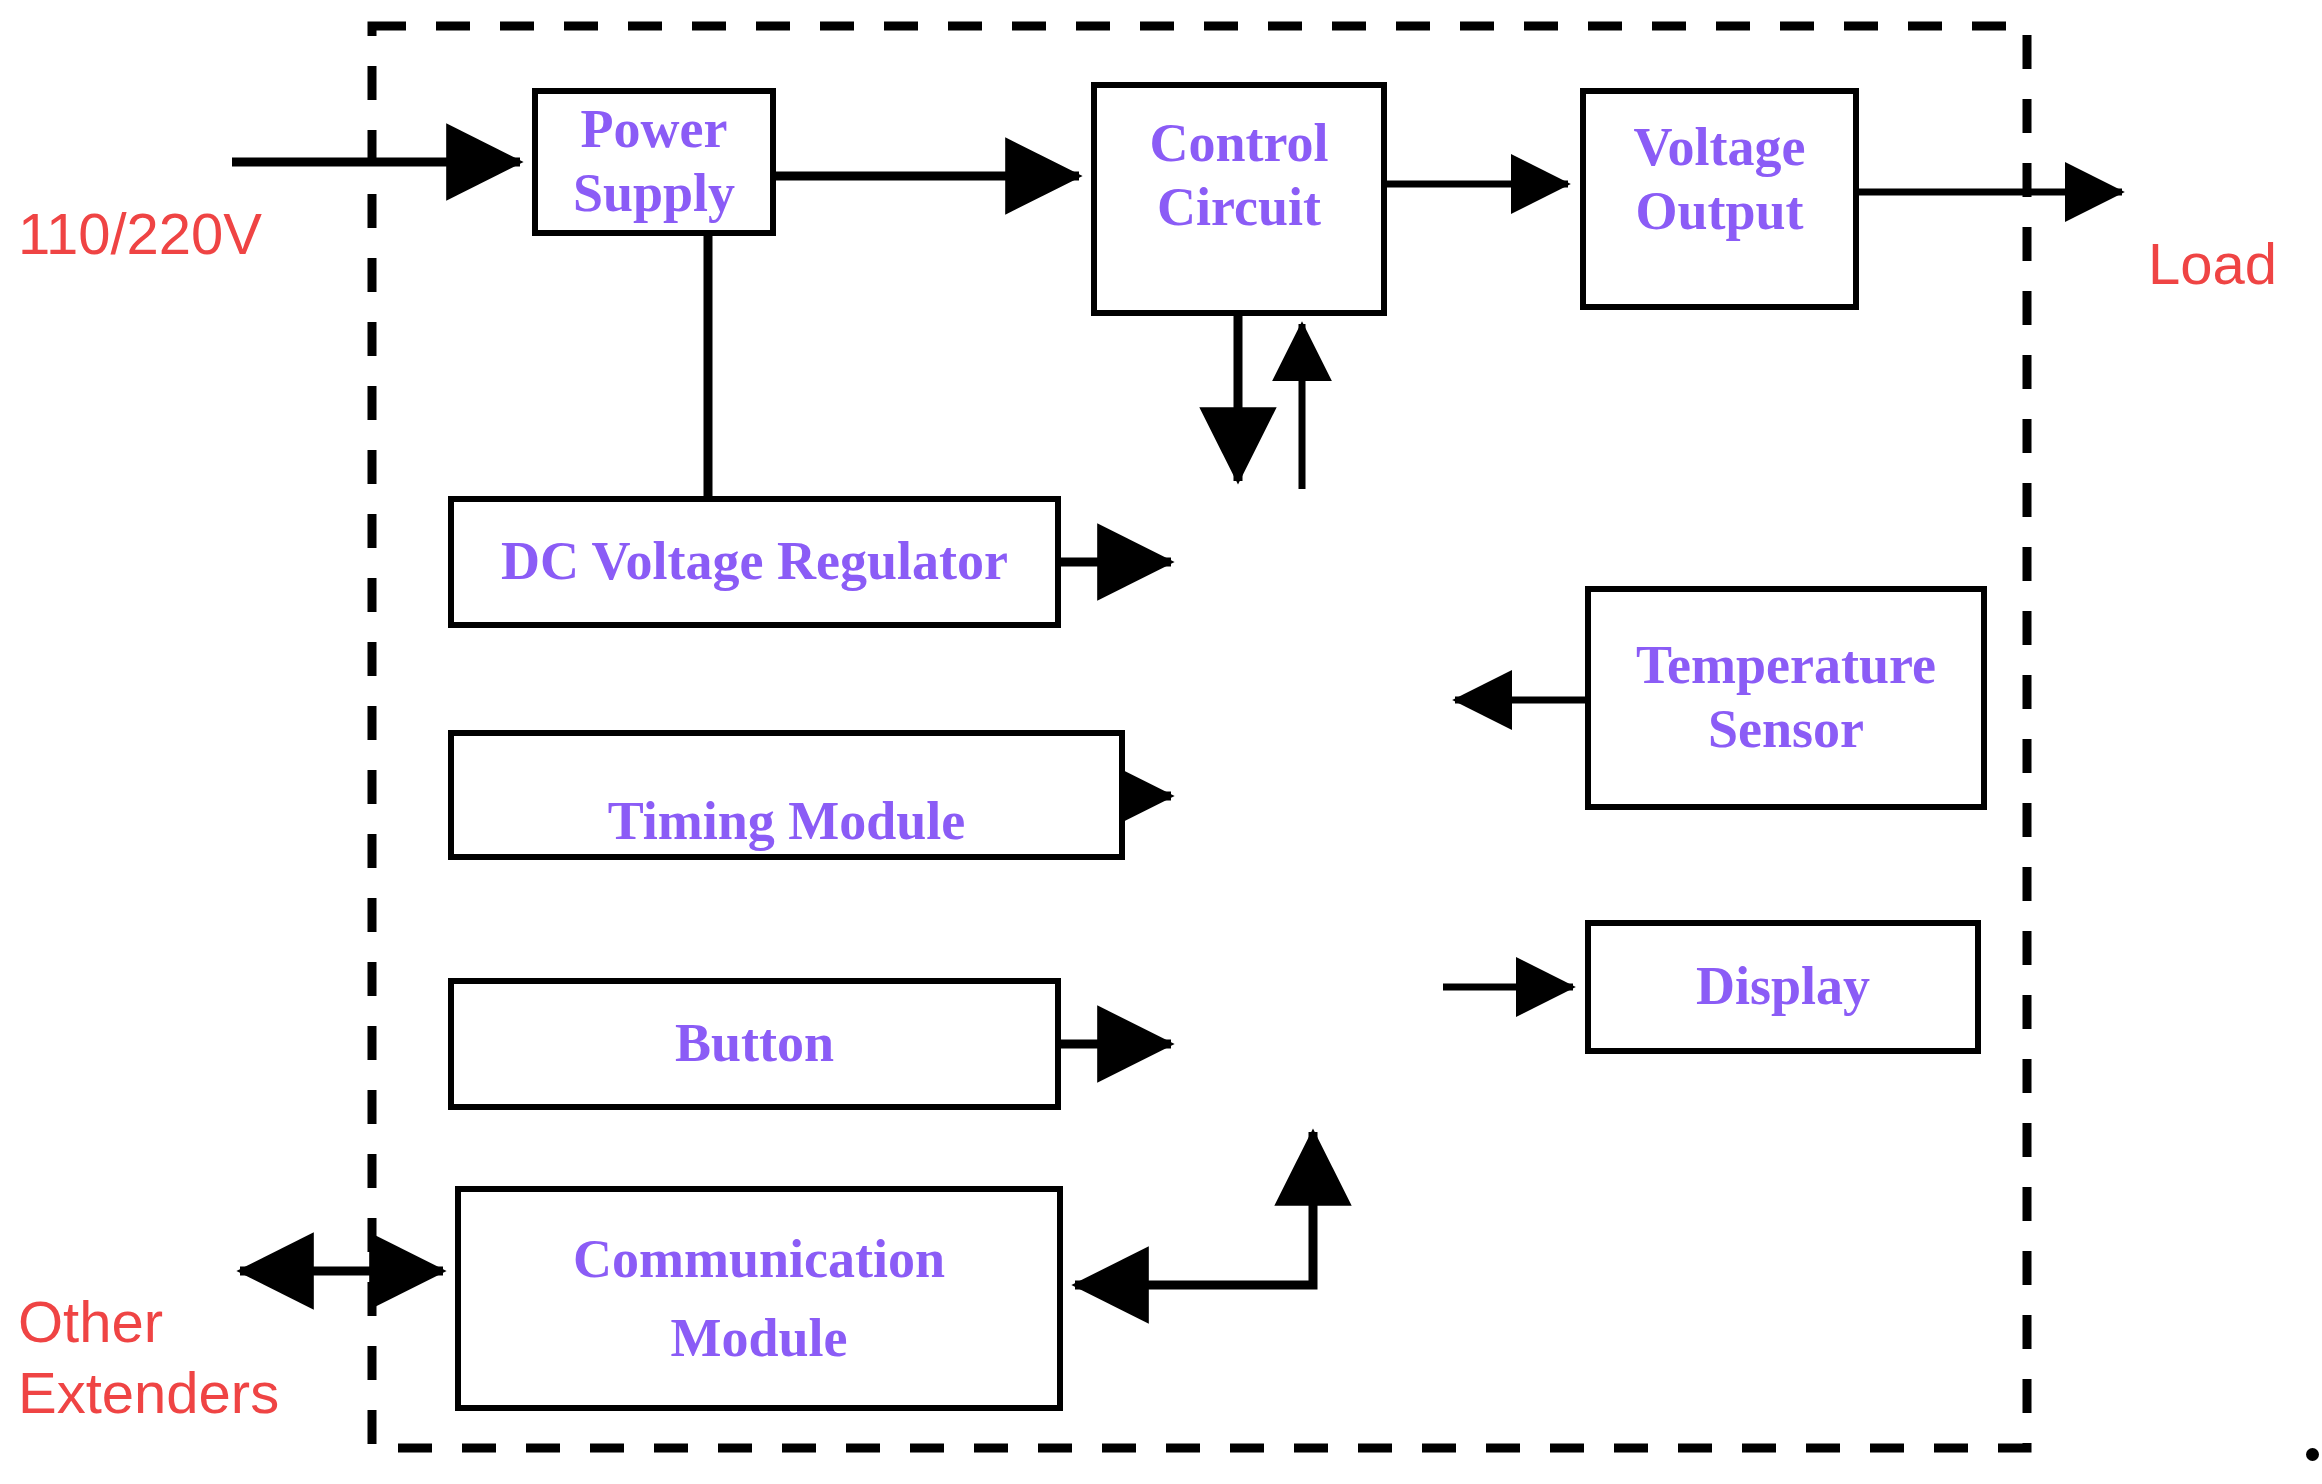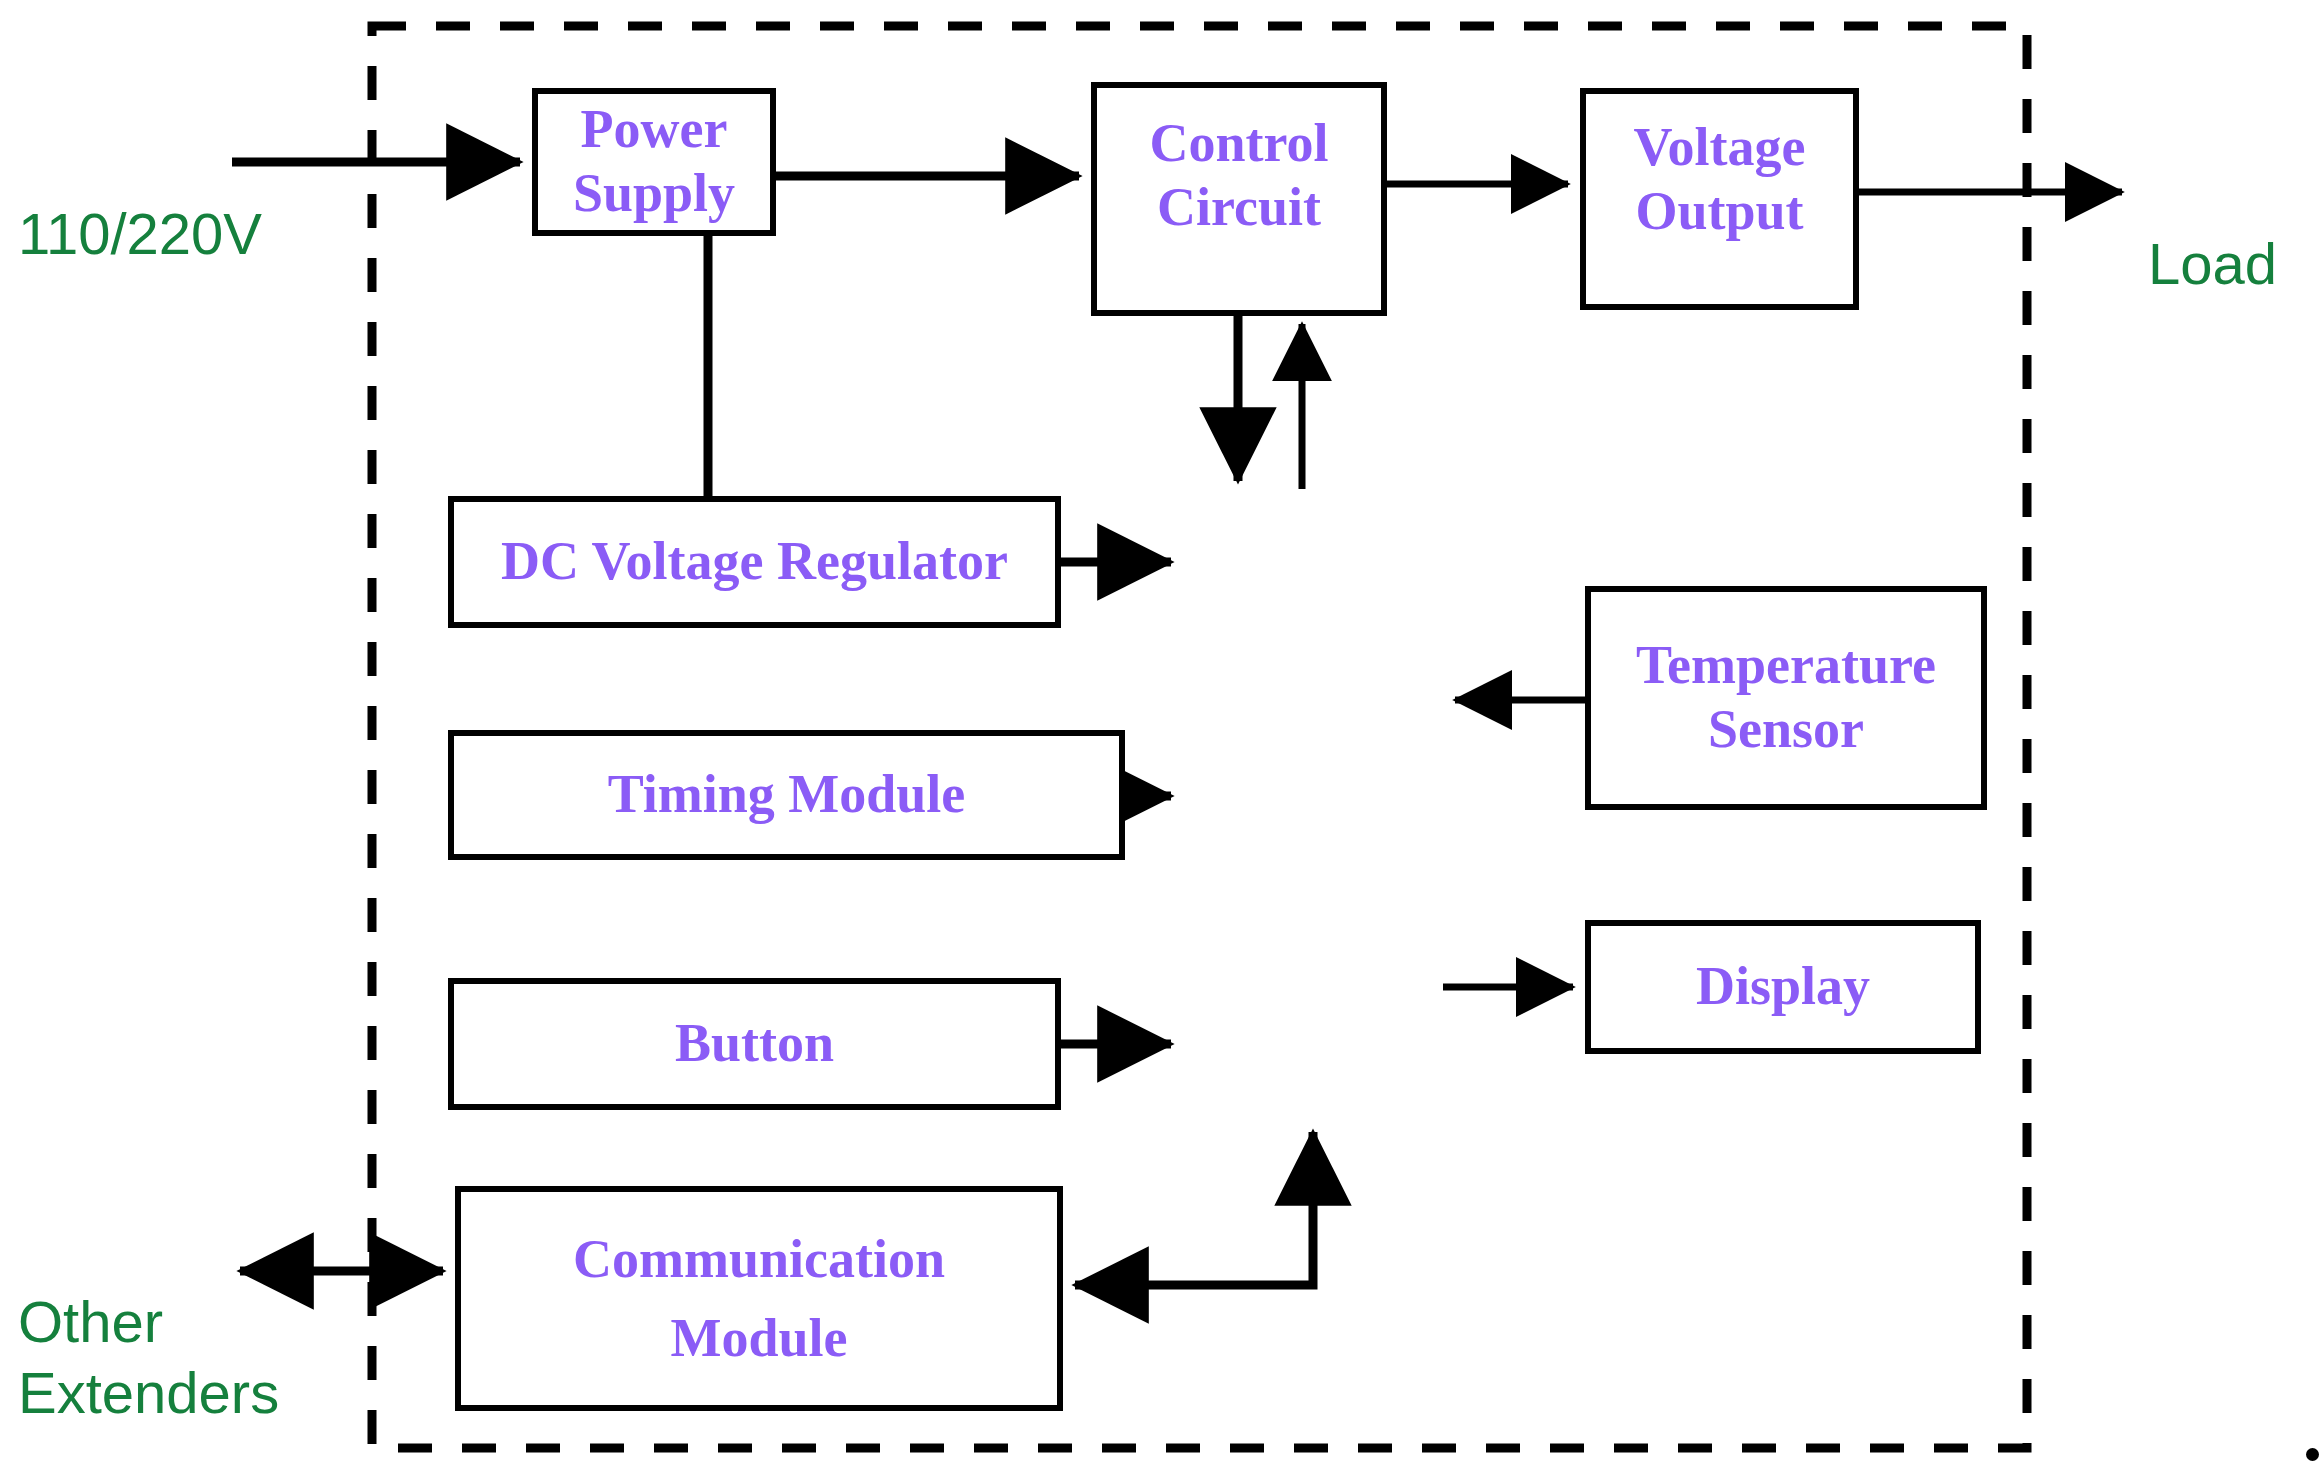--- a/index.html
+++ b/index.html
@@ -45,21 +45,21 @@
   .node .label {
     display: block;
     width: 100%;
     white-space: pre-line;
   }
   
   .ext-label {
     position: absolute;
     font-family: "Liberation Sans", "DejaVu Sans", sans-serif;
     font-weight: normal;
-    color: #15803d;
+    color: #ef4444;
     line-height: 1.22;
     white-space: pre-line;
     z-index: 3;
   }
   .fs-54 { font-size: 54px; }
   .fs-58 { font-size: 58px; }
   .mcu-text {
     font-size: 58px;
     letter-spacing: 9px;
     padding-left: 9px;
@@ -140,21 +140,21 @@
   <div class="node fs-54" style="left:448px; top:496px; width:613px; height:132px;">
     <span class="label">DC Voltage Regulator</span>
   </div>
 
 
   <div class="node fs-54" style="left:1585px; top:586px; width:402px; height:224px;">
     <span class="label">Temperature
 Sensor</span>
   </div>
 
-  <div class="node fs-54" style="left:448px; top:730px; width:677px; height:130px;">
+  <div class="node fs-54" style="left:448px; top:730px; width:677px; height:130px;align-items:flex-end;">
     <span class="label">Timing Module</span>
   </div>
 
   <div class="node fs-54" style="left:1585px; top:920px; width:396px; height:134px;">
     <span class="label">Display</span>
   </div>
 
   <div class="node fs-54" style="left:448px; top:978px; width:613px; height:132px;">
     <span class="label">Button</span>
   </div>

